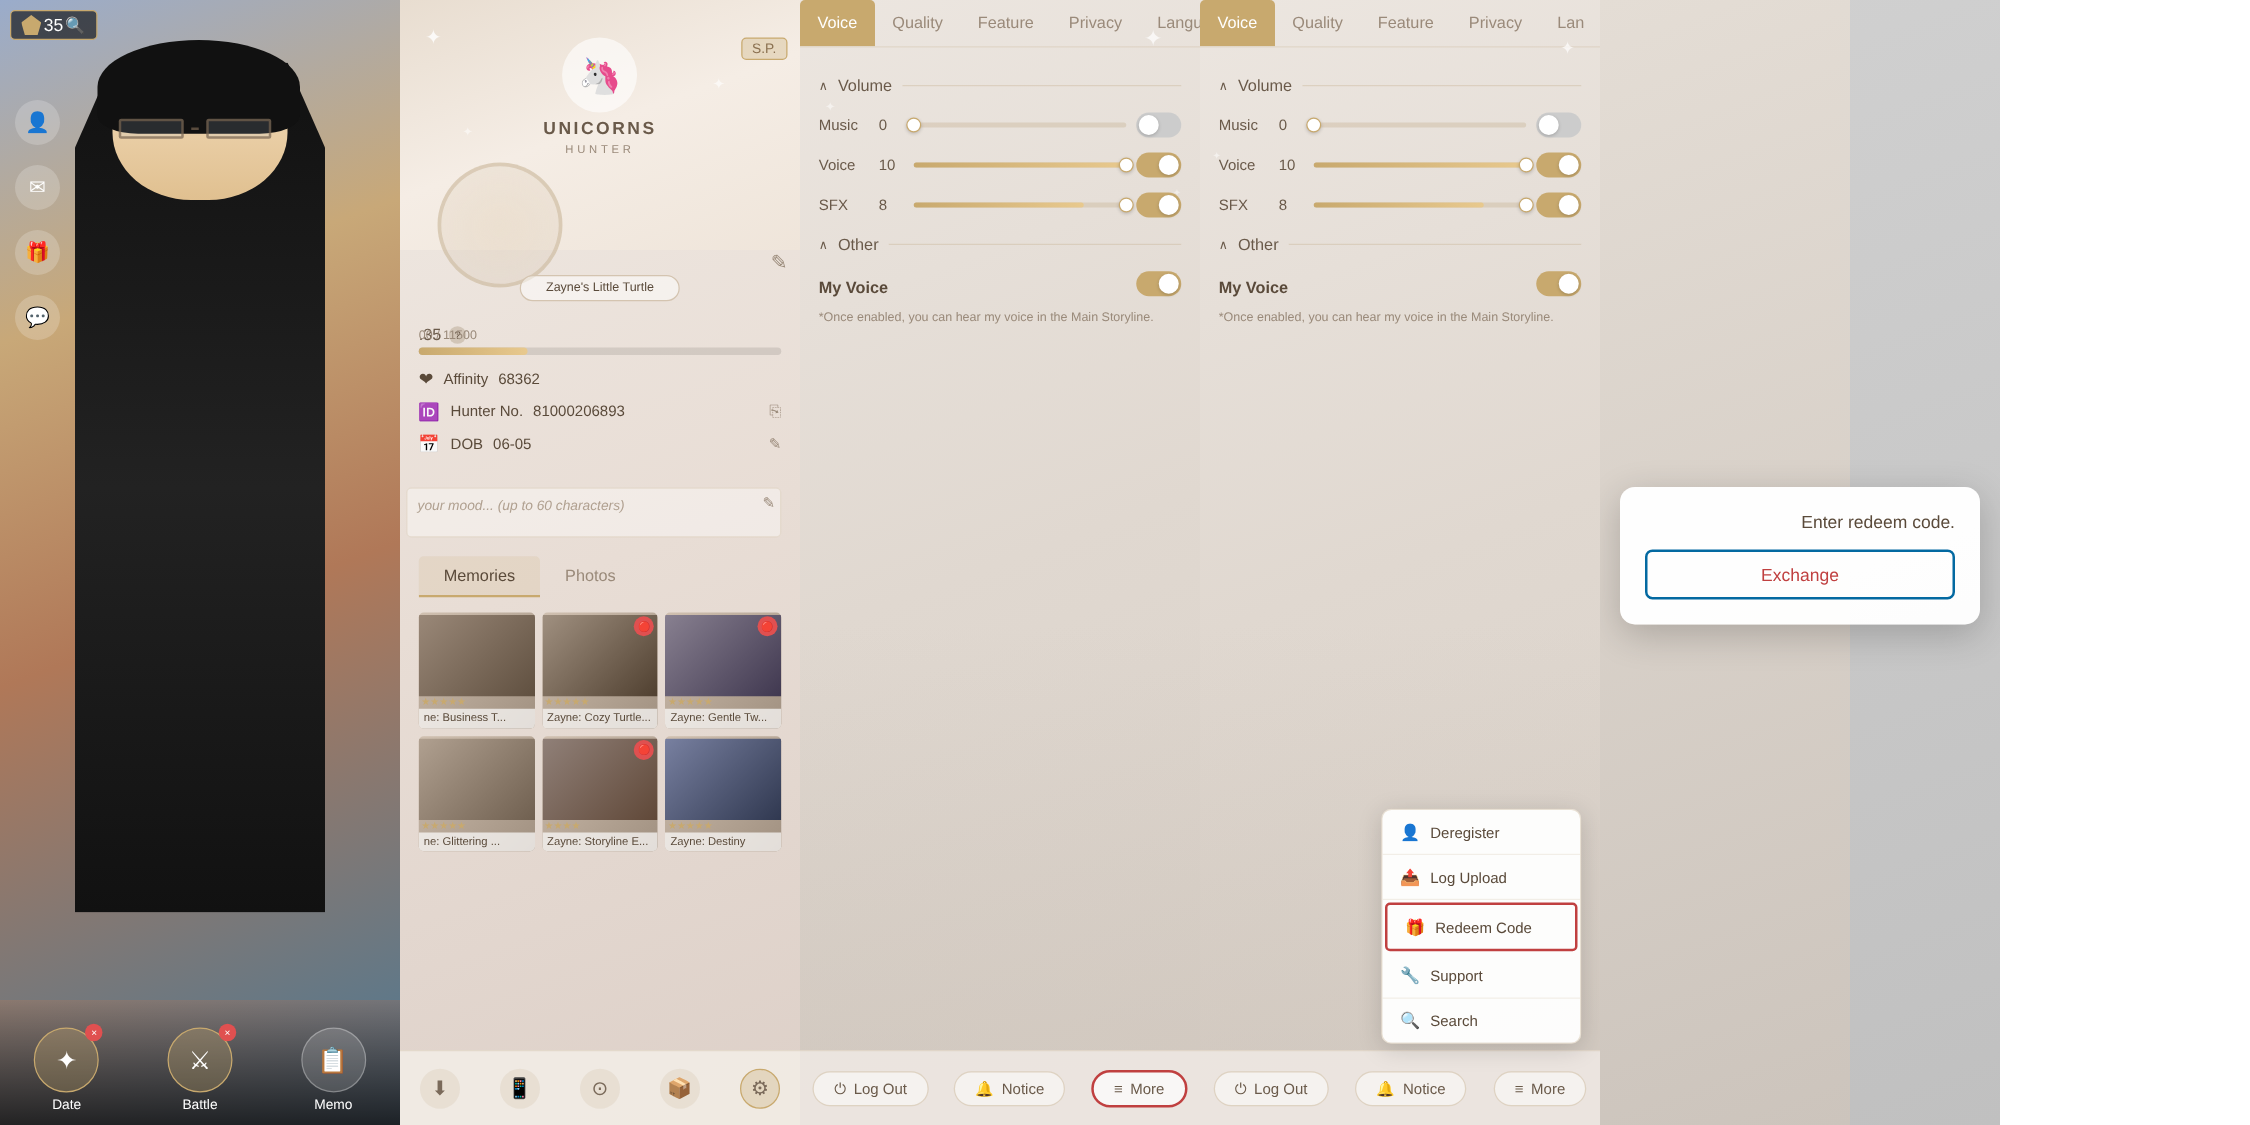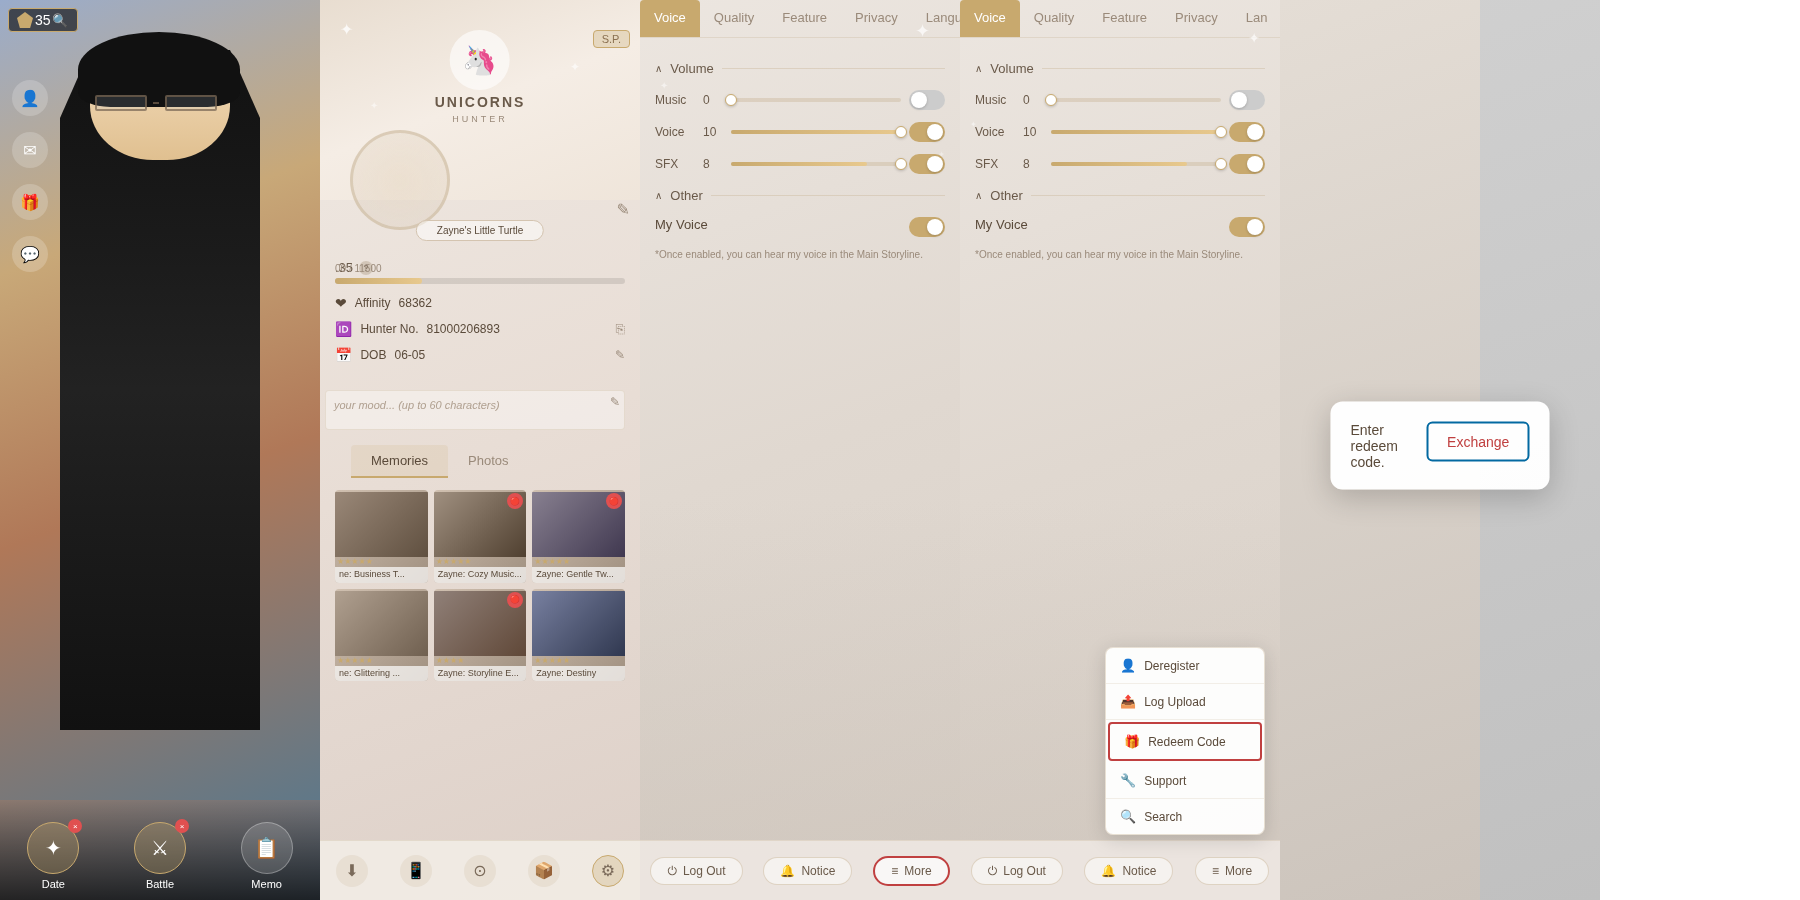--- a/index.html
+++ b/index.html
@@ -314,21 +314,20 @@
     }
 
     
     .profile-tabs {
       position: absolute;
       top: 445px;
       left: 15px;
       right: 15px;
       display: flex;
       gap: 0;
-      margin-left: 16px;
     }
     .profile-tab {
       padding: 8px 20px;
       font-size: 13px;
       border-bottom: 2px solid transparent;
       color: #9a8a7a;
       cursor: pointer;
     }
     .profile-tab.active {
       color: #5a4a3a;
@@ -522,23 +521,24 @@
       height: 16px;
       background: #fff;
       border-radius: 50%;
       box-shadow: 0 1px 3px rgba(0,0,0,0.2);
     }
     .toggle-knob-on { right: 2px; }
     .toggle-knob-off { left: 2px; }
 
     .my-voice-row {
       display: flex;
-      align-items: flex-start;
+      align-items: flex-end;
       padding: 6px 15px;
       gap: 4px;
+      font-weight: bold;
     }
     .my-voice-label {
       font-size: 13px;
       color: #5a4a3a;
       flex: 1;
     }
     .my-voice-note {
       font-size: 10px;
       color: #9a8a7a;
       padding: 4px 15px 12px;
@@ -627,28 +627,28 @@
       background: linear-gradient(160deg, #e8e0d8 0%, #d8d0c8 50%, #ccc4bc 100%);
       position: relative;
       overflow: hidden;
       flex-shrink: 0;
     }
     .redeem-dialog {
       position: absolute;
       top: 50%;
       left: 50%;
       transform: translate(-50%, -55%);
-      width: 219px;
+      width: 288px;
       background: rgba(255,255,255,0.97);
       border-radius: 12px;
       padding: 20px;
       box-shadow: 0 8px 30px rgba(0,0,0,0.2);
       display: flex;
-      flex-direction: row;
-      align-items: flex-start;
+      flex-direction: column;
+      align-items: flex-end;
       gap: 14px;
     }
     .redeem-title {
       font-size: 14px;
       color: #5a4a3a;
       font-weight: 500;
     }
     .redeem-input {
       width: 100%;
       border: 1px solid #d4c4b0;
@@ -803,21 +803,21 @@
 
     <div class="photo-cell">
       <div class="photo-thumb" style="background:linear-gradient(135deg,#9a8878 0%,#605040 100%);"></div>
       <div class="photo-stars">★★★★★</div>
       <div class="photo-label">ne: Business T...</div>
     </div>
     <div class="photo-cell">
       <div class="photo-badge">🔴</div>
       <div class="photo-thumb" style="background:linear-gradient(135deg,#a09080 0%,#504030 100%);"></div>
       <div class="photo-stars">★★★★★</div>
-      <div class="photo-label">Zayne: Cozy Music...</div>
+      <div class="photo-label">Zayne: Cozy Turtle...</div>
     </div>
     <div class="photo-cell">
       <div class="photo-badge">🔴</div>
       <div class="photo-thumb" style="background:linear-gradient(135deg,#888090 0%,#403850 100%);"></div>
       <div class="photo-stars">★★★★★</div>
       <div class="photo-label">Zayne: Gentle Tw...</div>
     </div>
 
     <div class="photo-cell">
       <div class="photo-thumb" style="background:linear-gradient(135deg,#b0a090 0%,#706050 100%);"></div>

